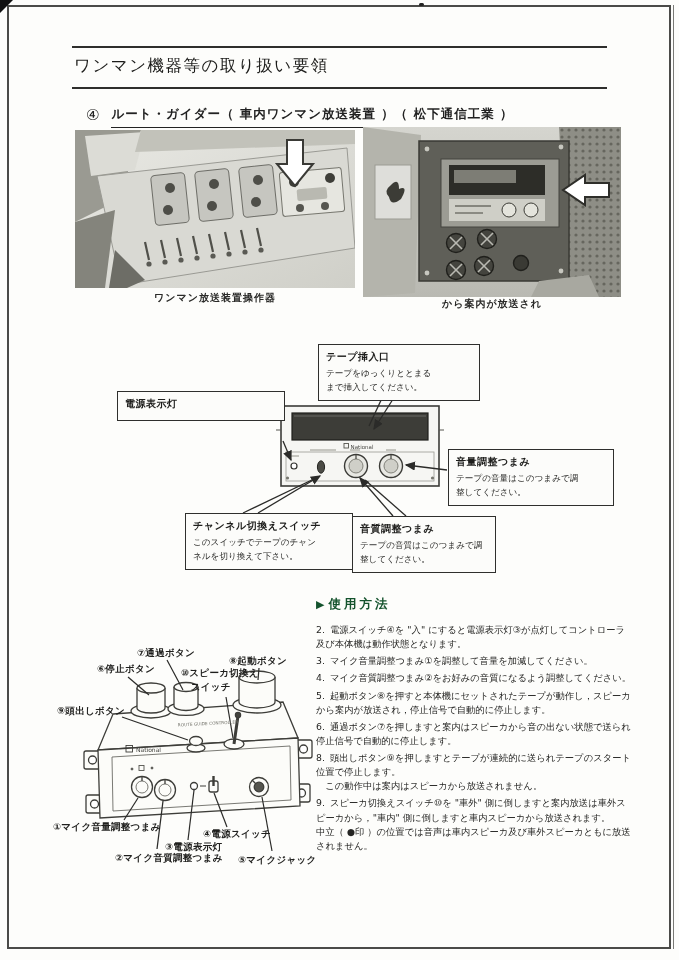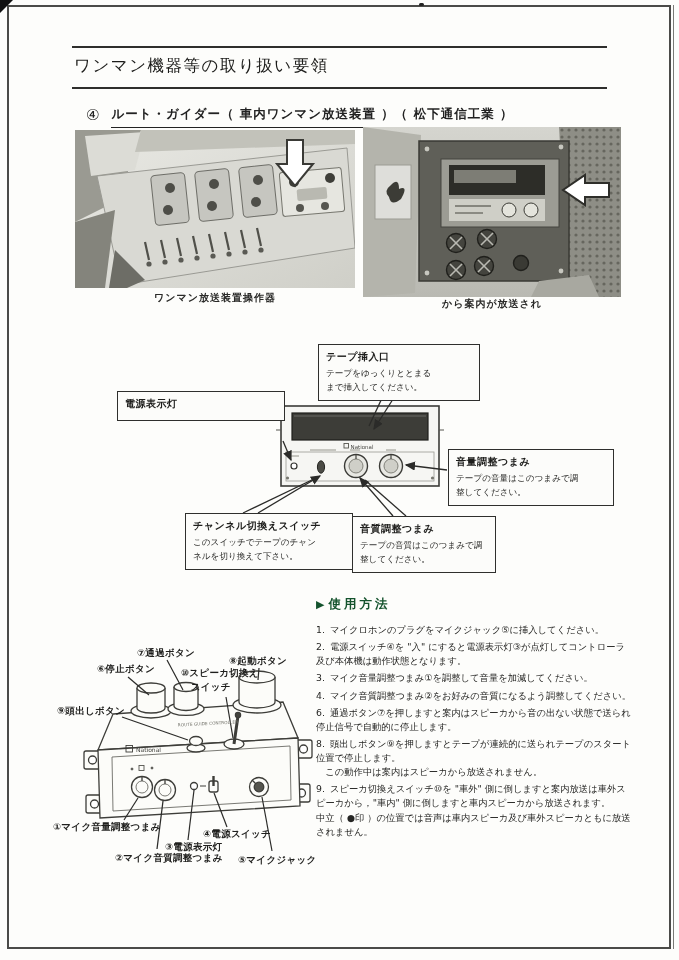--- a/index.html
+++ b/index.html
@@ -336,25 +336,26 @@
   <div class="dlabel" style="left:53px;top:820px;">①マイク音量調整つまみ</div>
   <div class="dlabel" style="left:165px;top:840px;">③電源表示灯</div>
   <div class="dlabel" style="left:203px;top:827px;">④電源スイッチ</div>
   <div class="dlabel" style="left:115px;top:851px;">②マイク音質調整つまみ</div>
   <div class="dlabel" style="left:238px;top:853px;">⑤マイクジャック</div>
 
   <div class="usage">
     <div class="usage-head">
       <span class="tri">▶</span><span>使用方法</span>
     </div>
-    <div class="uitem"><span class="num">1.</span><span class="txt">マイクロホンのプラグをマイクジャック⑤に挿入してください。</span></div>
     <div class="uitem"><span class="num">2.</span><span class="txt">電源スイッチ④を "入" にすると電源表示灯③が点灯してコントローラ
 及び本体機は動作状態となります。</span></div>
     <div class="uitem"><span class="num">3.</span><span class="txt">マイク音量調整つまみ①を調整して音量を加減してください。</span></div>
     <div class="uitem"><span class="num">4.</span><span class="txt">マイク音質調整つまみ②をお好みの音質になるよう調整してください。</span></div>
+    <div class="uitem"><span class="num">5.</span><span class="txt">起動ボタン⑧を押すと本体機にセットされたテープが動作し，スピーカ
+から案内が放送され，停止信号で自動的に停止します。</span></div>
     <div class="uitem"><span class="num">6.</span><span class="txt">通過ボタン⑦を押しますと案内はスピーカから音の出ない状態で送られ
 停止信号で自動的に停止します。</span></div>
     <div class="uitem"><span class="num">8.</span><span class="txt">頭出しボタン⑨を押しますとテープが連続的に送られテープのスタート
 位置で停止します。
 　この動作中は案内はスピーカから放送されません。</span></div>
     <div class="uitem"><span class="num">9.</span><span class="txt">スピーカ切換えスイッチ⑩を "車外" 側に倒しますと案内放送は車外ス
 ピーカから，"車内" 側に倒しますと車内スピーカから放送されます。
 中立（ ●印 ）の位置では音声は車内スピーカ及び車外スピーカともに放送
 されません。</span></div>
   </div>

